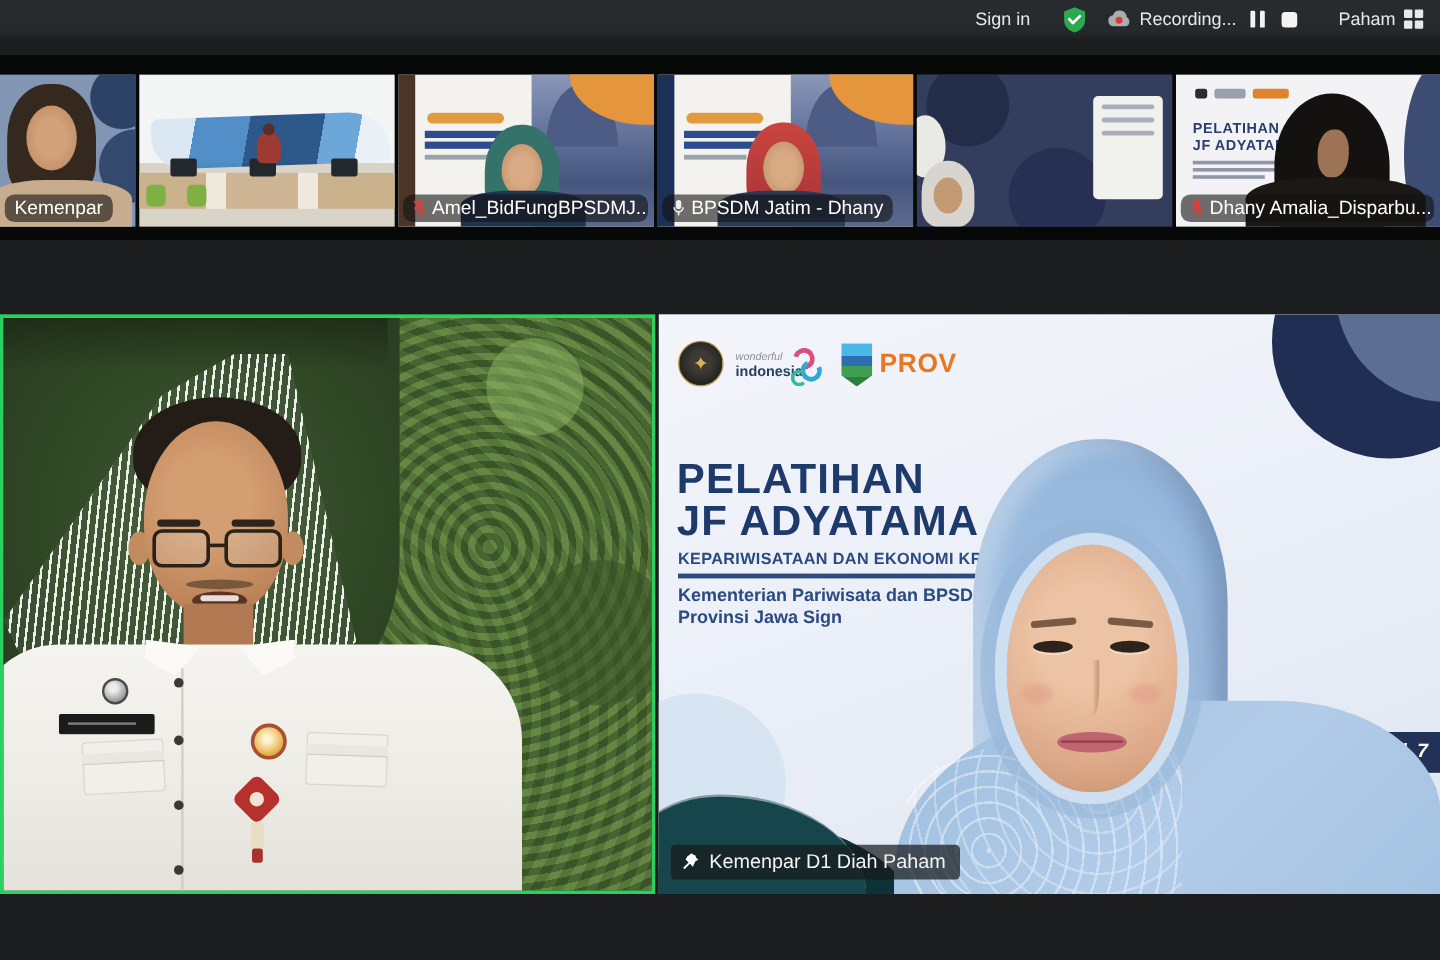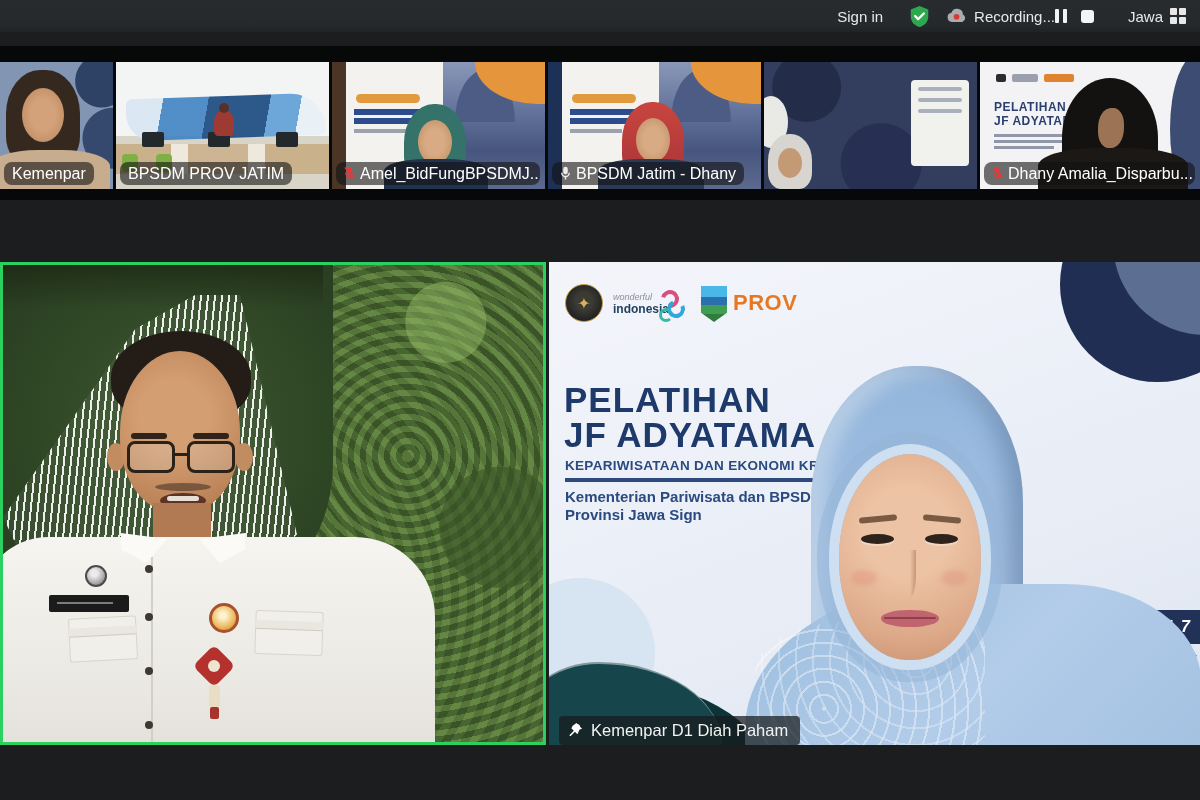--- a/index.html
+++ b/index.html
@@ -8,21 +8,21 @@
   #app { position:relative; width:1200px; height:800px; background:#1b1d1f; overflow:hidden; }
 
   
   .topbar { position:absolute; left:0; top:0; width:1200px; height:32px;
     background:linear-gradient(180deg,#292c2f 0%, #26292b 80%, #202325 100%);
     display:flex; align-items:center; justify-content:flex-end; padding-right:14px; }
   .topbar .tb-item { color:#e8e8e8; font-size:15px; display:flex; align-items:center; }
   .signin { margin-right:26px; cursor:pointer; }
   .shield { margin-right:16px; }
   .cloud { margin-right:6px; }
-  .rec-text { color:#e4e4e4; }
+  .rec-text { margin-right:12px; color:#e4e4e4; }
   .pause-btn { display:flex; gap:4px; margin-right:14px; cursor:pointer; }
   .pause-btn i { display:block; width:4px; height:14px; background:#f2f2f2; border-radius:1px; }
   .stop-btn { width:13px; height:13px; background:#f4f4f4; border-radius:3px; margin-right:34px; cursor:pointer; }
   .view-btn { gap:7px; cursor:pointer; }
   .grid-icon { display:grid; grid-template-columns:7px 7px; grid-template-rows:7px 7px; gap:2px; }
   .grid-icon i { background:#e8e8e8; border-radius:1px; }
 
   
   .filmstrip { position:absolute; left:0; top:46px; width:1200px; height:154px; background:#070808; }
   .thumb { position:absolute; top:16px; height:127px; overflow:hidden; background:#222; cursor:pointer; }
@@ -214,21 +214,21 @@
   .wbrow { position:absolute; top:62px; width:38px; height:6px; background:#7a5a42; border-radius:3px; }
   .wbrow.l { left:20px; transform:rotate(-5deg); } .wbrow.r { left:84px; transform:rotate(5deg); }
   .weye { position:absolute; top:80px; width:33px; height:10px; background:#2f221b; border-radius:50%; box-shadow:0 2px 0 rgba(255,255,255,.35); }
   .weye.l { left:22px; } .weye.r { left:86px; }
   .wnose { position:absolute; left:64px; top:96px; width:13px; height:48px;
     background:linear-gradient(90deg, transparent 55%, rgba(150,95,60,.45)); border-radius:0 0 50% 50%; }
   .wlips { position:absolute; left:42px; top:156px; width:58px; height:17px; background:#c06570; border-radius:48%; }
   .wlips::after { content:""; position:absolute; left:3px; top:7px; width:52px; height:2px; background:#8f3f4c; border-radius:2px; }
   .wcheek { position:absolute; top:116px; width:26px; height:16px; background:rgba(220,120,110,.25); border-radius:50%; filter:blur(2px); }
   .wcheek.l { left:12px; } .wcheek.r { left:102px; }
-  .spot-tag { position:absolute; left:10px; bottom:0; height:29px; background:rgba(22,26,28,.72);
+  .spot-tag { position:absolute; left:10px; bottom:12px; height:29px; background:rgba(22,26,28,.72);
     border-radius:4px; color:#f2f2f2; font-size:16.5px; display:flex; align-items:center; gap:8px; padding:0 12px 0 9px; }
 
   .tb-group { display:flex; align-items:center; }
 </style>
 </head>
 <body>
 
 <div id="app">
 
   <div class="topbar">
@@ -245,21 +245,21 @@
           <circle cx="12.5" cy="10" r="3.4" fill="#d93a30"></circle>
         </svg>
     </span>
     <span class="tb-item rec-text">Recording...</span>
     <span class="pause-btn">
         <i></i>
         <i></i>
       </span>
     <span class="stop-btn"></span>
     <span class="tb-item view-btn tb-group">
-      <span>Jawa</span>
+      <span>Paham</span>
       <span class="grid-icon">
           <i></i>
           <i></i>
           <i></i>
           <i></i>
         </span>
     </span>
   </div>
 
   <div class="filmstrip">
@@ -277,23 +277,20 @@
     <div class="thumb t2">
       <div class="bg"></div>
       <div class="band"></div>
       <div class="desks"></div>
       <div class="mon1"></div>
       <div class="mon2"></div>
       <div class="mon3"></div>
       <div class="chair1"></div>
       <div class="chair2"></div>
       <div class="person"></div>
-      <div class="nametag">
-        <span>BPSDM PROV JATIM</span>
-      </div>
     </div>
 
     <div class="thumb t3 vbg">
       <div class="wall"></div>
       <div class="mount"></div>
       <div class="peak"></div>
       <div class="orange"></div>
       <div class="edge"></div>
       <div class="pill"></div>
       <div class="l1"></div>

